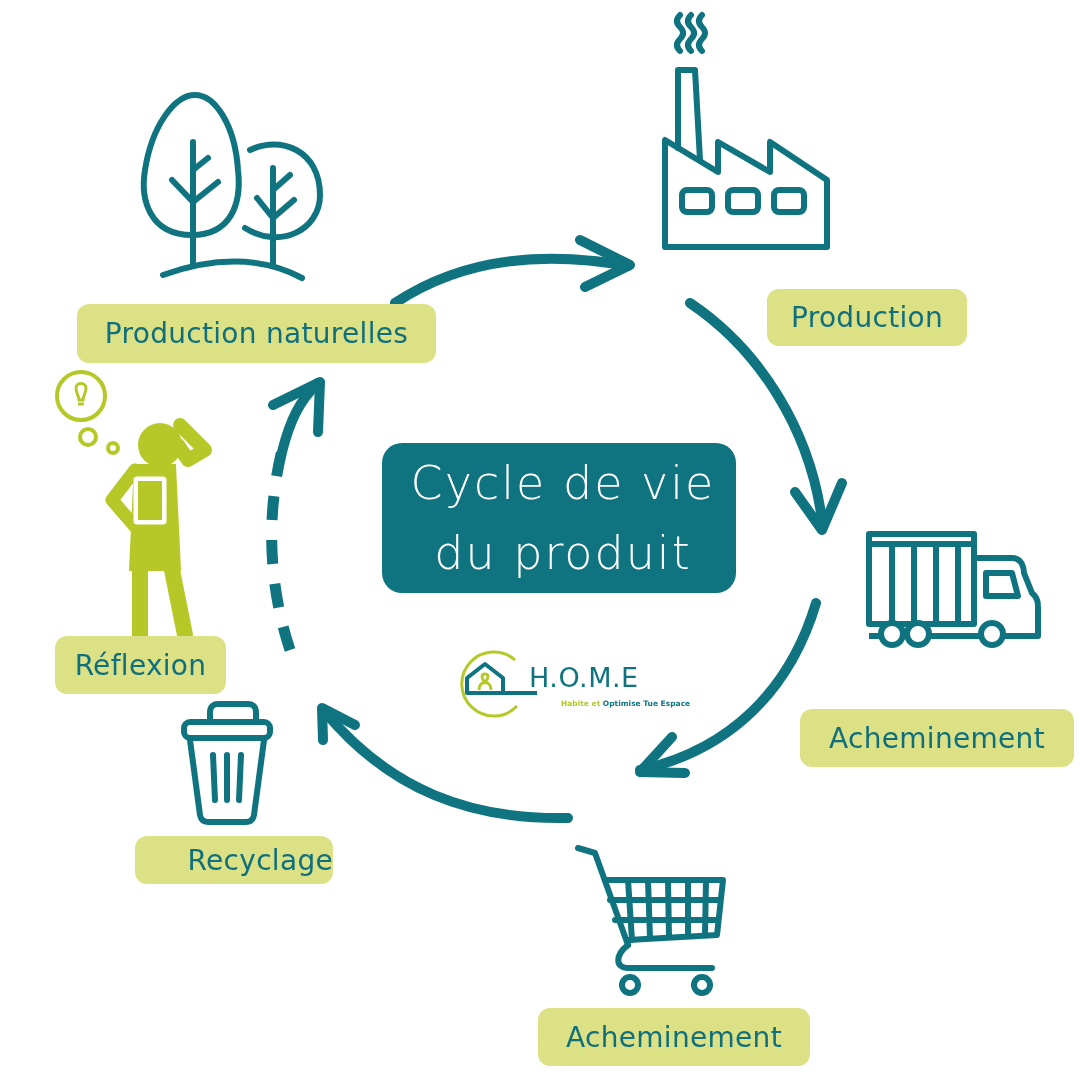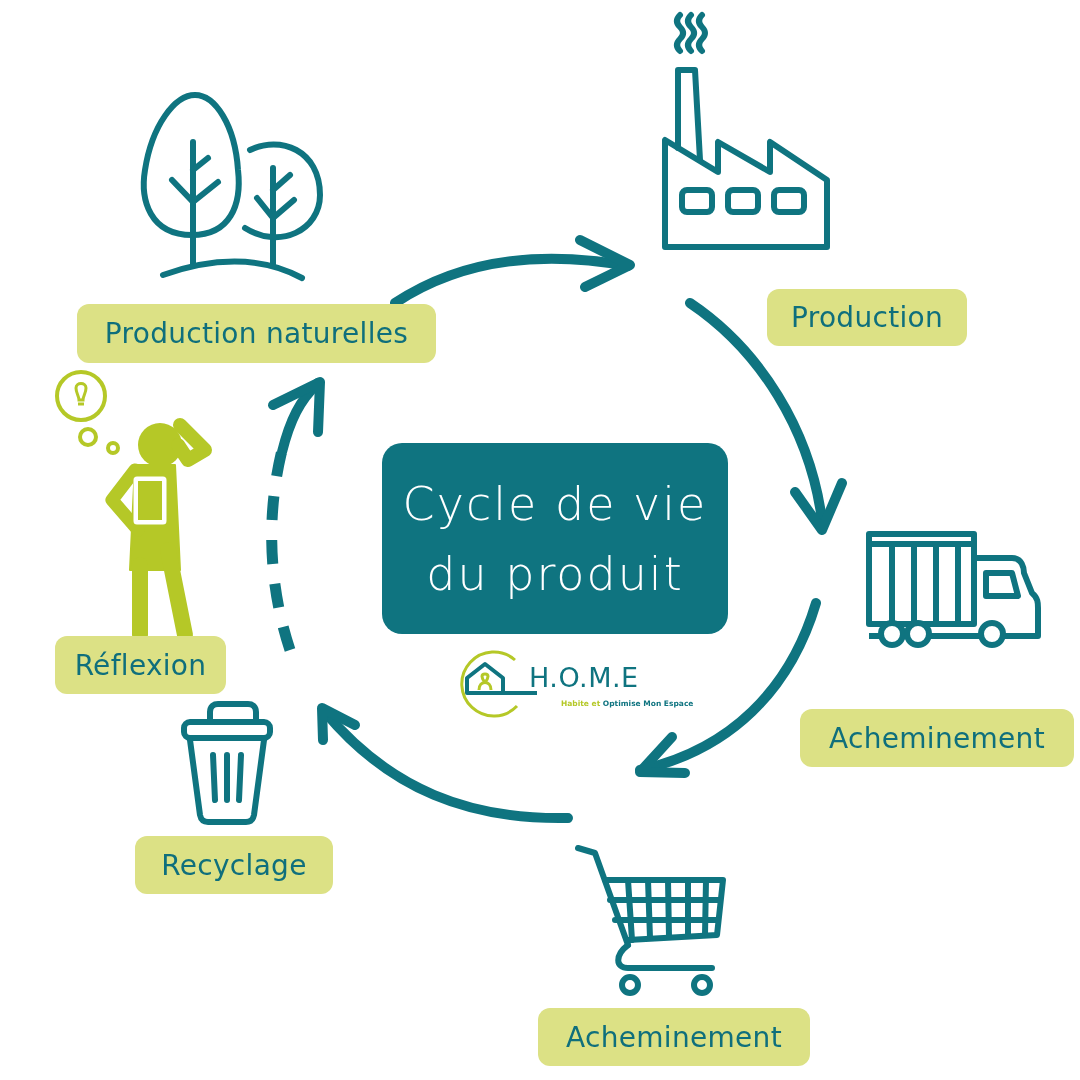--- a/index.html
+++ b/index.html
@@ -5,25 +5,26 @@
   html, body { margin:0; padding:0; background:#ffffff; }
   body { width:1080px; height:1080px; position:relative; overflow:hidden; font-family:"Liberation Sans", sans-serif; }
   .canvas { position:absolute; left:0; top:0; width:1080px; height:1080px; }
   .label {
     position:absolute; background:#dce185; color:#0f6f7c;
     border-radius:12px; font-family:"DejaVu Sans", sans-serif; font-size:28px;
     display:flex; align-items:center; justify-content:center; white-space:nowrap;
     letter-spacing:0.3px;
   }
   .title-box {
-    position:absolute; left:382px; top:443px; width:346px; height:191px;
+    position:absolute; left:382px; top:443px; width:346px; height:150px;
     background:#0f7480; border-radius:20px; color:#ffffff;
     display:flex; flex-direction:column; align-items:center; justify-content:center;
     font-family:"DejaVu Sans", sans-serif; font-weight:300; font-size:46px; line-height:70px;
     letter-spacing:2px;
+    padding-left:8px;
   }
   .logo { position:absolute; left:455px; top:648px; width:210px; height:70px; }
   .logo-text { position:absolute; left:74px; top:14px; font-family:"DejaVu Sans", sans-serif; font-size:27px; color:#0f7480; letter-spacing:0.5px; }
   .logo-tag { position:absolute; left:78px; top:51px; font-family:"DejaVu Sans", sans-serif; font-size:7.5px; font-weight:bold; white-space:nowrap; }
   .logo-tag .g { color:#b5c827;margin-left:28px; }
   .logo-tag .b { color:#0f7480; }
   svg { position:absolute; overflow:visible; }
 </style>
 </head>
 <body>
@@ -138,35 +139,35 @@
     </div>
   <div class="label" style="left:767px;top:273px;width:200px;height:57px;margin-top:16px;">
       <span>Production</span>
     </div>
   <div class="label" style="left:800px;top:709px;width:274px;height:58px;">
       <span>Acheminement</span>
     </div>
   <div class="label" style="left:538px;top:1008px;width:272px;height:58px;">
       <span>Acheminement</span>
     </div>
-  <div class="label" style="left:135px;top:836px;width:198px;height:58px;">
+  <div class="label" style="left:135px;top:836px;width:198px;height:48px;justify-content:flex-end;">
       <span>Recyclage</span>
     </div>
   <div class="label" style="left:55px;top:636px;width:171px;height:58px;">
       <span>Réflexion</span>
     </div>
 
   <div class="title-box">
     <span>Cycle de vie</span>
     <span>du produit</span>
   </div>
 
   <div class="logo">
     <svg width="80" height="70" viewBox="0 0 80 70" style="left:0;top:0;">
       <path d="M60 12 A 32 32 0 1 0 62 58" fill="none" stroke="#b5c827" stroke-width="3"></path>
       <path d="M12 45 L 12 30 L 30 16 L 48 30 L 48 45 Z M 48 45 L 82 45" fill="none" stroke="#0f7480" stroke-width="4" stroke-linejoin="round"></path>
       <path d="M24 42 C 24 32, 36 32, 36 42 M 30 34 C 26 30, 26 26, 30 26 C 34 26, 34 30, 30 34" fill="none" stroke="#b5c827" stroke-width="3"></path>
     </svg>
     <div class="logo-text">H.O.M.E</div>
-    <div class="logo-tag"><span class="g">Habite et </span><span class="b">Optimise Mon Espace</span></div>
+    <div class="logo-tag"><span class="g">Habite et </span><span class="b">Optimise Tue Espace</span></div>
   </div>
 
 </div>
 
 </body></html>

